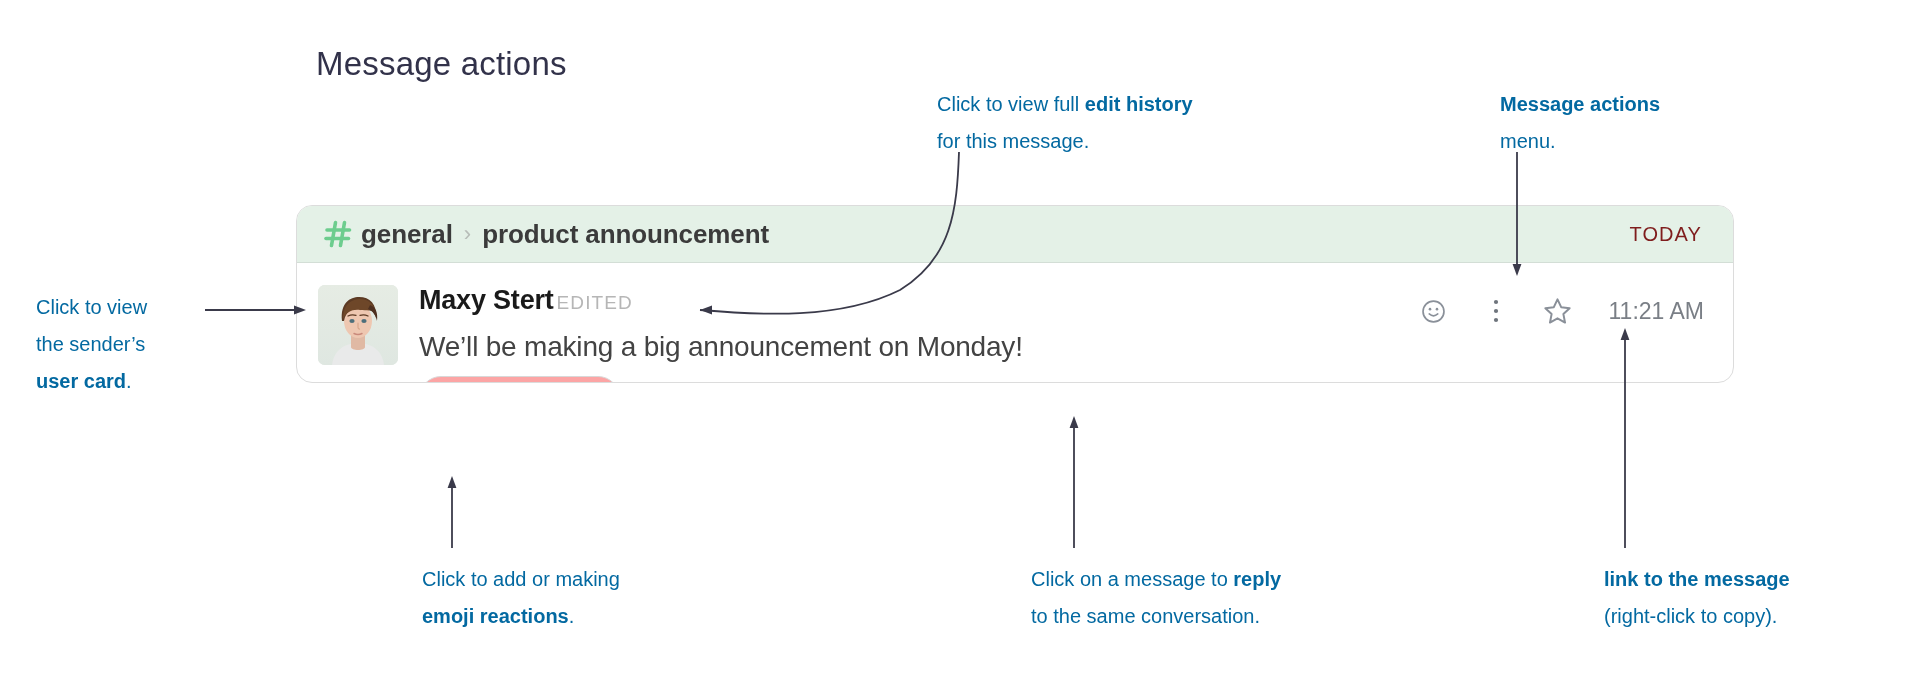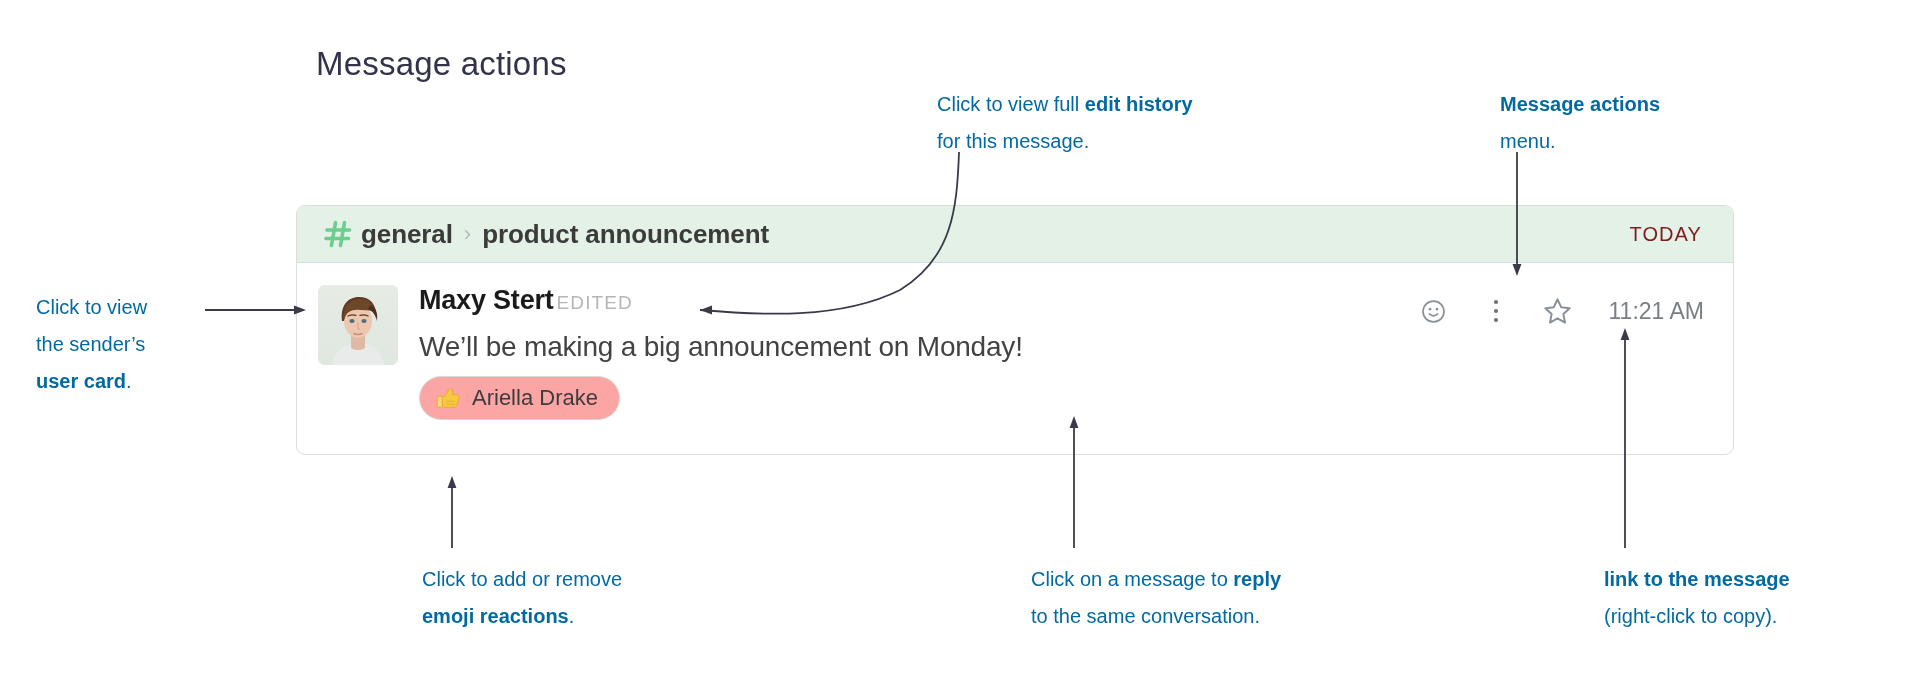--- a/index.html
+++ b/index.html
@@ -45,25 +45,25 @@
   #annot-emoji        { left: 422px;  top: 561px; width: 360px; }
   #annot-reply        { left: 1031px; top: 561px; width: 400px; }
   #annot-timestamp    { left: 1604px; top: 561px; width: 320px; }
 
   
   #message-card {
     position: absolute;
     left: 296px;
     top: 205px;
     width: 1438px;
-    height: 250px;
+    height: 178px;
     box-sizing: border-box;
     background: #ffffff;
     border: 1px solid #dcdcdc;
-    border-radius: 9px;
+    border-radius: 16px;
     overflow: hidden;
   }
   #card-header {
     height: 57px;
     background: #e4f1e7;
     border-bottom: 1px solid #d3ded6;
     display: flex;
     align-items: center;
     padding: 0 31px 0 27px;
     box-sizing: border-box;
@@ -200,21 +200,21 @@
 <div class="annot" id="annot-edit-history"><span>Click to view full </span><b>edit history</b><span>
 for this message.</span></div>
 
 <div class="annot" id="annot-actions-menu"><span></span><b>Message actions</b><span>
 menu.</span></div>
 
 <div class="annot" id="annot-user-card"><span>Click to view
 the sender’s
 </span><b>user card</b><span>.</span></div>
 
-<div class="annot" id="annot-emoji"><span>Click to add or remove
+<div class="annot" id="annot-emoji"><span>Click to add or making
 </span><b>emoji reactions</b><span>.</span></div>
 
 <div class="annot" id="annot-reply"><span>Click on a message to </span><b>reply</b><span>
 to the same conversation.</span></div>
 
 <div class="annot" id="annot-timestamp"><b>link to the message</b><span>
 (right-click to copy).</span></div>
 
 <div id="message-card">
 

